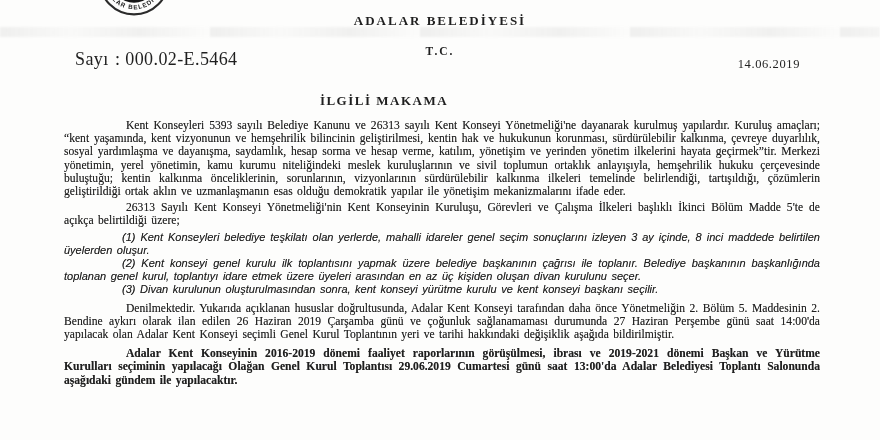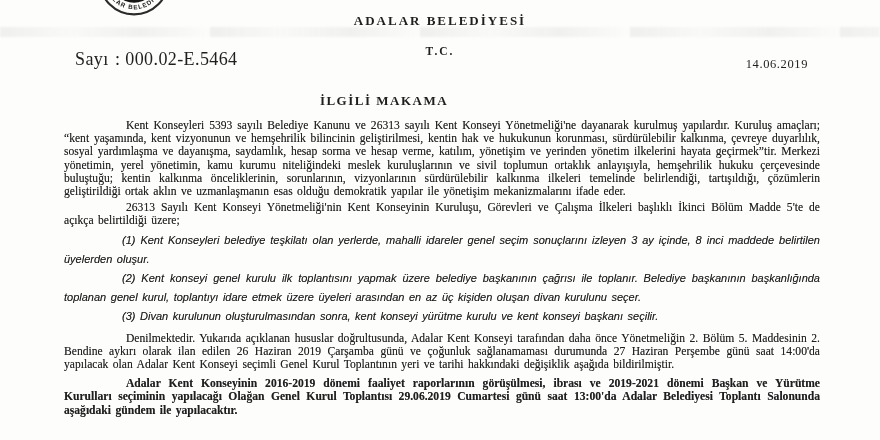--- a/index.html
+++ b/index.html
@@ -41,21 +41,21 @@
   .meta {
     position: absolute;
     left: 75px; top: 52px;
     font-size: 18px;
     letter-spacing: 0.4px;
   }
   .meta-row { display: flex; line-height: 15px; }
   .meta-label { width: 40px; }
   .doc-date {
     position: absolute;
-    top: 57px; right: 72px;
+    top: 57px; right: 80px;
     font-size: 12.5px;
     letter-spacing: 0.6px;
   }
   .doc-title {
     position: absolute;
     left: 1px; top: 93px; width: 766px;
     text-align: center;
     font-weight: bold;
     font-size: 13px;
     letter-spacing: 1.5px;
@@ -70,21 +70,21 @@
     word-spacing: 1.5px;
     text-shadow: 0 0 0.5px rgba(0,0,0,0.45);
   }
   .body p { margin: 0; text-indent: 62px; }
   .gap-s { margin-top: 3px !important; }
   .gap-m { margin-top: 6px !important; }
   .quote {
     font-family: "Liberation Sans", sans-serif;
     font-style: italic;
     font-size: 11px;
-    line-height: 19px;
+    line-height: 13px;
     text-indent: 58px !important;
   }
   .bold-par { font-weight: bold; }
   .seal-ring { fill: none; stroke: #2b2b2b; stroke-width: 2.5; }
   .seal-core { fill: #161616; }
   .seal-text { font-family: "Liberation Sans", sans-serif; font-size: 7.5px; font-weight: bold; fill: #222; letter-spacing: 1.2px; }
 </style>
 </head>
 <body>
 

